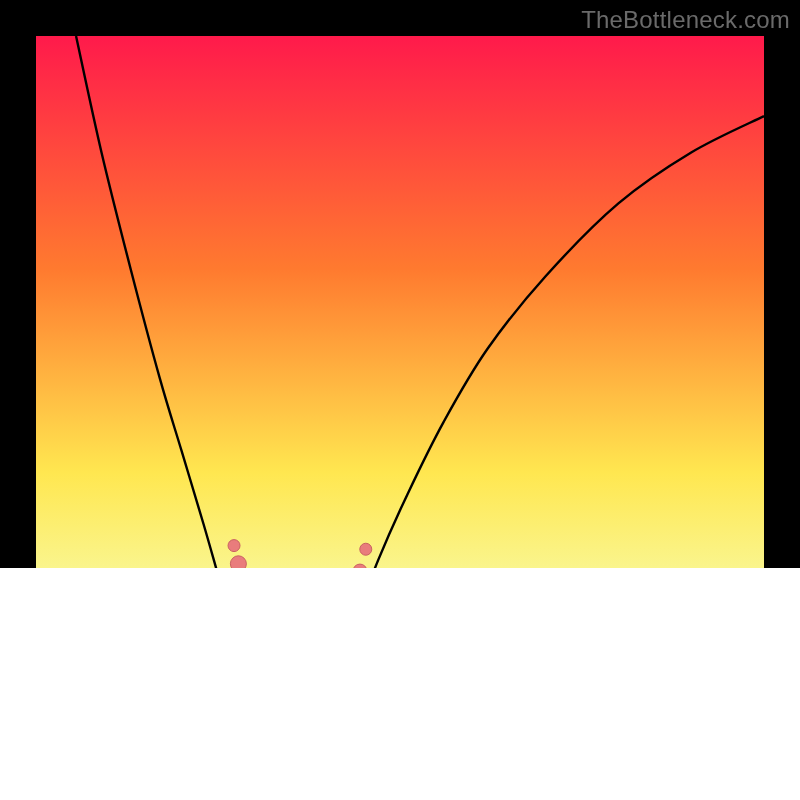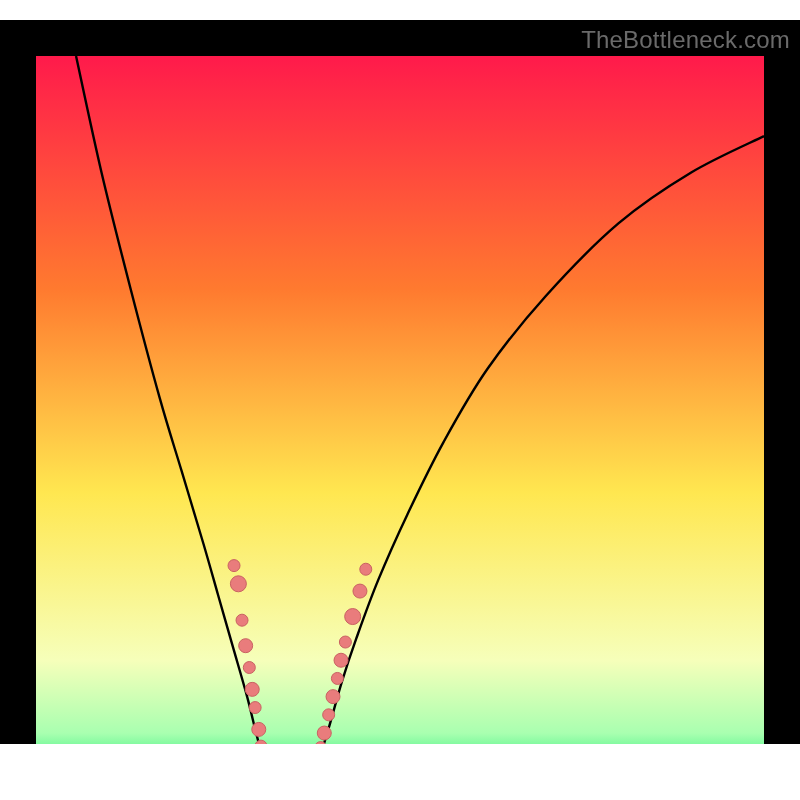--- a/index.html
+++ b/index.html
@@ -3,24 +3,23 @@
 <meta charset="utf-8">
 <style>
   body {
     margin: 0;
     padding: 0;
     background: #ffffff;
     font-family: Arial, Helvetica, sans-serif;
   }
   .chart-frame {
     width: 800px;
-    height: 724px;
+    height: 568px;
     position: relative;
     background: #000000;
-    margin-top: 20px;
   }
   .watermark {
     position: absolute;
     top: 6px;
     right: 10px;
     color: #6a6a6a;
     font-size: 24px;
     font-weight: 500;
     letter-spacing: 0.2px;
     z-index: 10;

